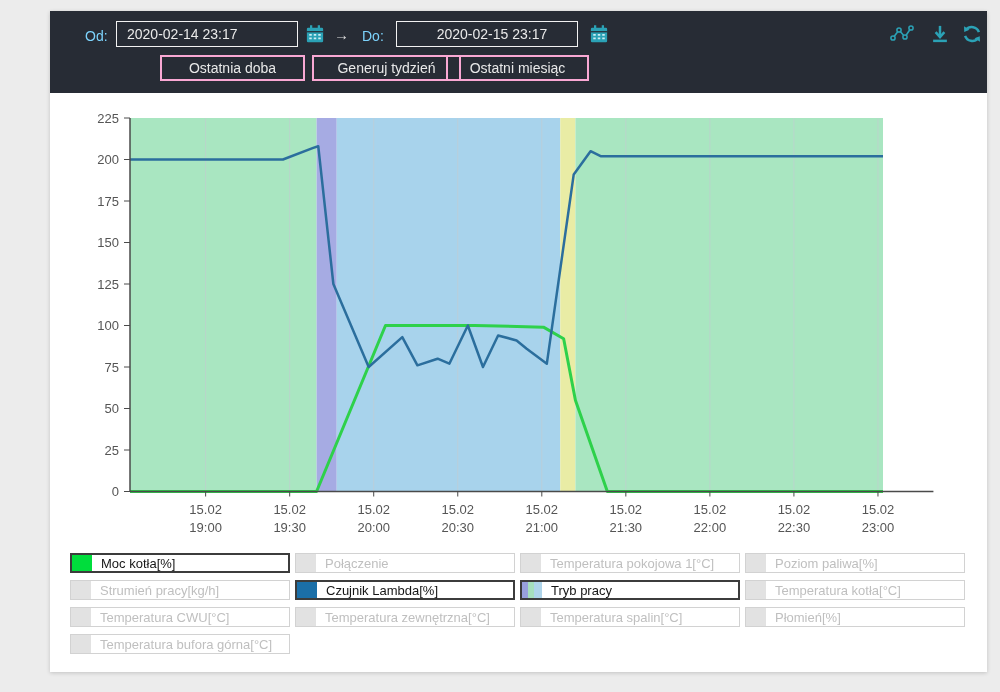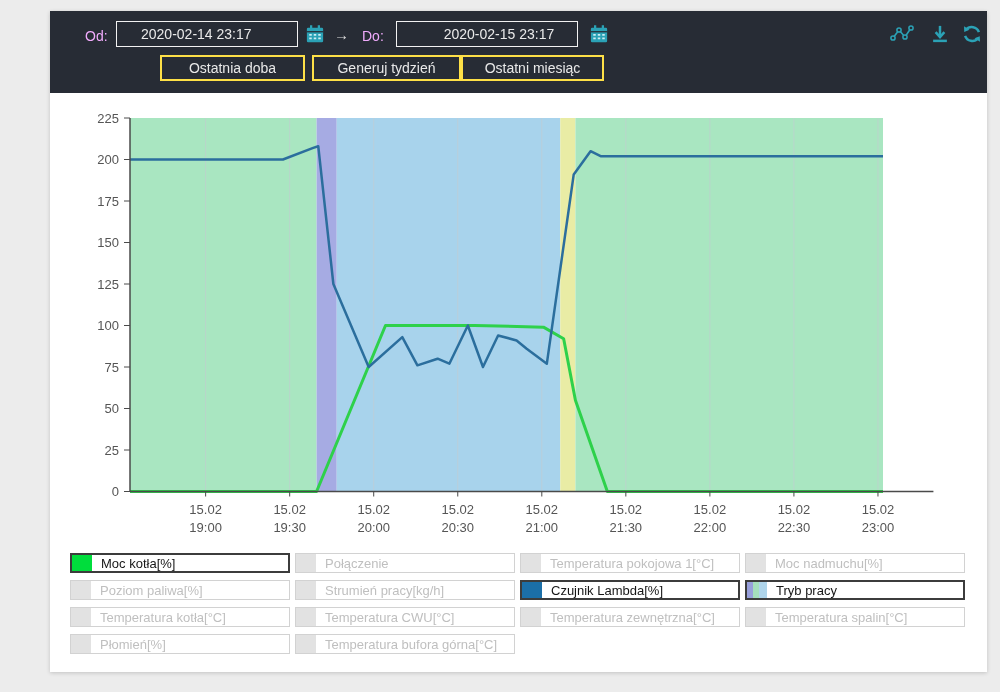--- a/index.html
+++ b/index.html
@@ -10,31 +10,31 @@
   }
   .card{
     position:absolute;left:50px;top:11px;width:937px;height:661px;
     background:#ffffff;box-shadow:0 1px 4px rgba(0,0,0,0.18);
   }
   
   .topbar{
     position:absolute;left:0;top:0;width:100%;height:82px;
     background:#272c35;color:#e6e6e6;
   }
-  .tb-label{position:absolute;font-size:14px;color:#f0abfc;top:17px;}
+  .tb-label{position:absolute;font-size:14px;color:#7dd3fc;top:17px;}
   .tb-input{
     position:absolute;top:10px;height:26px;width:182px;box-sizing:border-box;
     background:transparent;border:1px solid #f2f2f2;color:#eaeaea;
-    font-family:"Liberation Sans",sans-serif;font-size:14px;padding:0 0 0 24px;outline:none;
+    font-family:"Liberation Sans",sans-serif;font-size:14px;padding:0 0 0 10px;outline:none;
   }
   .tb-arrow{position:absolute;top:15px;font-size:15px;color:#dcdcdc;}
   .icon-btn{position:absolute;top:12px;width:24px;height:24px;cursor:pointer;background:none;border:none;padding:0;}
   .tb-btn{
     position:absolute;top:44px;height:26px;box-sizing:border-box;
-    background:transparent;border:2px solid #fde047;color:#e9e9e9;
+    background:transparent;border:2px solid #f9a8d4;color:#e9e9e9;
     font-family:"Liberation Sans",sans-serif;font-size:14px;cursor:pointer;
   }
   
   #chart-svg{position:absolute;left:10px;top:97px;}
   
   .legend{
     position:absolute;left:20px;top:542px;width:896px;
     display:grid;grid-template-columns:repeat(4,220px);
     column-gap:5px;row-gap:7px;
   }
@@ -111,21 +111,21 @@
       <svg width="20" height="20" viewBox="0 0 16 16">
         <path d="M13.5 6.5 A6 6 0 0 0 3.2 4.6" fill="none" stroke="#2ba2b6" stroke-width="2"></path>
         <polygon points="1.6,1.8 1.8,6.3 6,4.6" fill="#2ba2b6"></polygon>
         <path d="M2.5 9.5 A6 6 0 0 0 12.8 11.4" fill="none" stroke="#2ba2b6" stroke-width="2"></path>
         <polygon points="14.4,14.2 14.2,9.7 10,11.4" fill="#2ba2b6"></polygon>
       </svg>
     </button>
 
     <button class="tb-btn" style="left:110px;width:145px;">Ostatnia doba</button>
     <button class="tb-btn" style="left:262px;width:149px;">Generuj tydzień</button>
-    <button class="tb-btn" style="left:411px;width:143px;">Ostatni miesiąc</button>
+    <button class="tb-btn" style="left:396px;width:143px;">Ostatni miesiąc</button>
   </div>
 
   <svg id="chart-svg" width="890" height="445">
       <rect x="70" y="10" width="186.56919642857133" height="373.5" fill="#a9e6c1"></rect>
       <rect x="256.56919642857133" y="10" width="20.169642857143003" height="373.5" fill="#a6abe3"></rect>
       <rect x="276.73883928571433" y="10" width="223.54687499999966" height="373.5" fill="#a8d3ec"></rect>
       <rect x="500.285714285714" y="10" width="15.12723214285711" height="373.5" fill="#e9eca5"></rect>
       <rect x="515.4129464285711" y="10" width="307.5870535714289" height="373.5" fill="#a9e6c1"></rect>
       <line x1="145.6361607142856" y1="10" x2="145.6361607142856" y2="383.5" stroke="#c3cbd1" stroke-width="1" opacity="0.65"></line>
       <line x1="229.67633928571416" y1="10" x2="229.67633928571416" y2="383.5" stroke="#c3cbd1" stroke-width="1" opacity="0.65"></line>
@@ -197,24 +197,20 @@
       <div class="lg-item">
         <span class="sw"></span>
         <span>Połączenie</span>
       </div>
       <div class="lg-item">
         <span class="sw"></span>
         <span>Temperatura pokojowa 1[°C]</span>
       </div>
       <div class="lg-item">
         <span class="sw"></span>
-        <span>Moc nadmuchu[%]</span>
-      </div>
-      <div class="lg-item">
-        <span class="sw"></span>
         <span>Poziom paliwa[%]</span>
       </div>
       <div class="lg-item">
         <span class="sw"></span>
         <span>Strumień pracy[kg/h]</span>
       </div>
       <div class="lg-item active">
         <span class="sw" style="background: rgb(27, 111, 168);"></span>
         <span>Czujnik Lambda[%]</span>
       </div>

